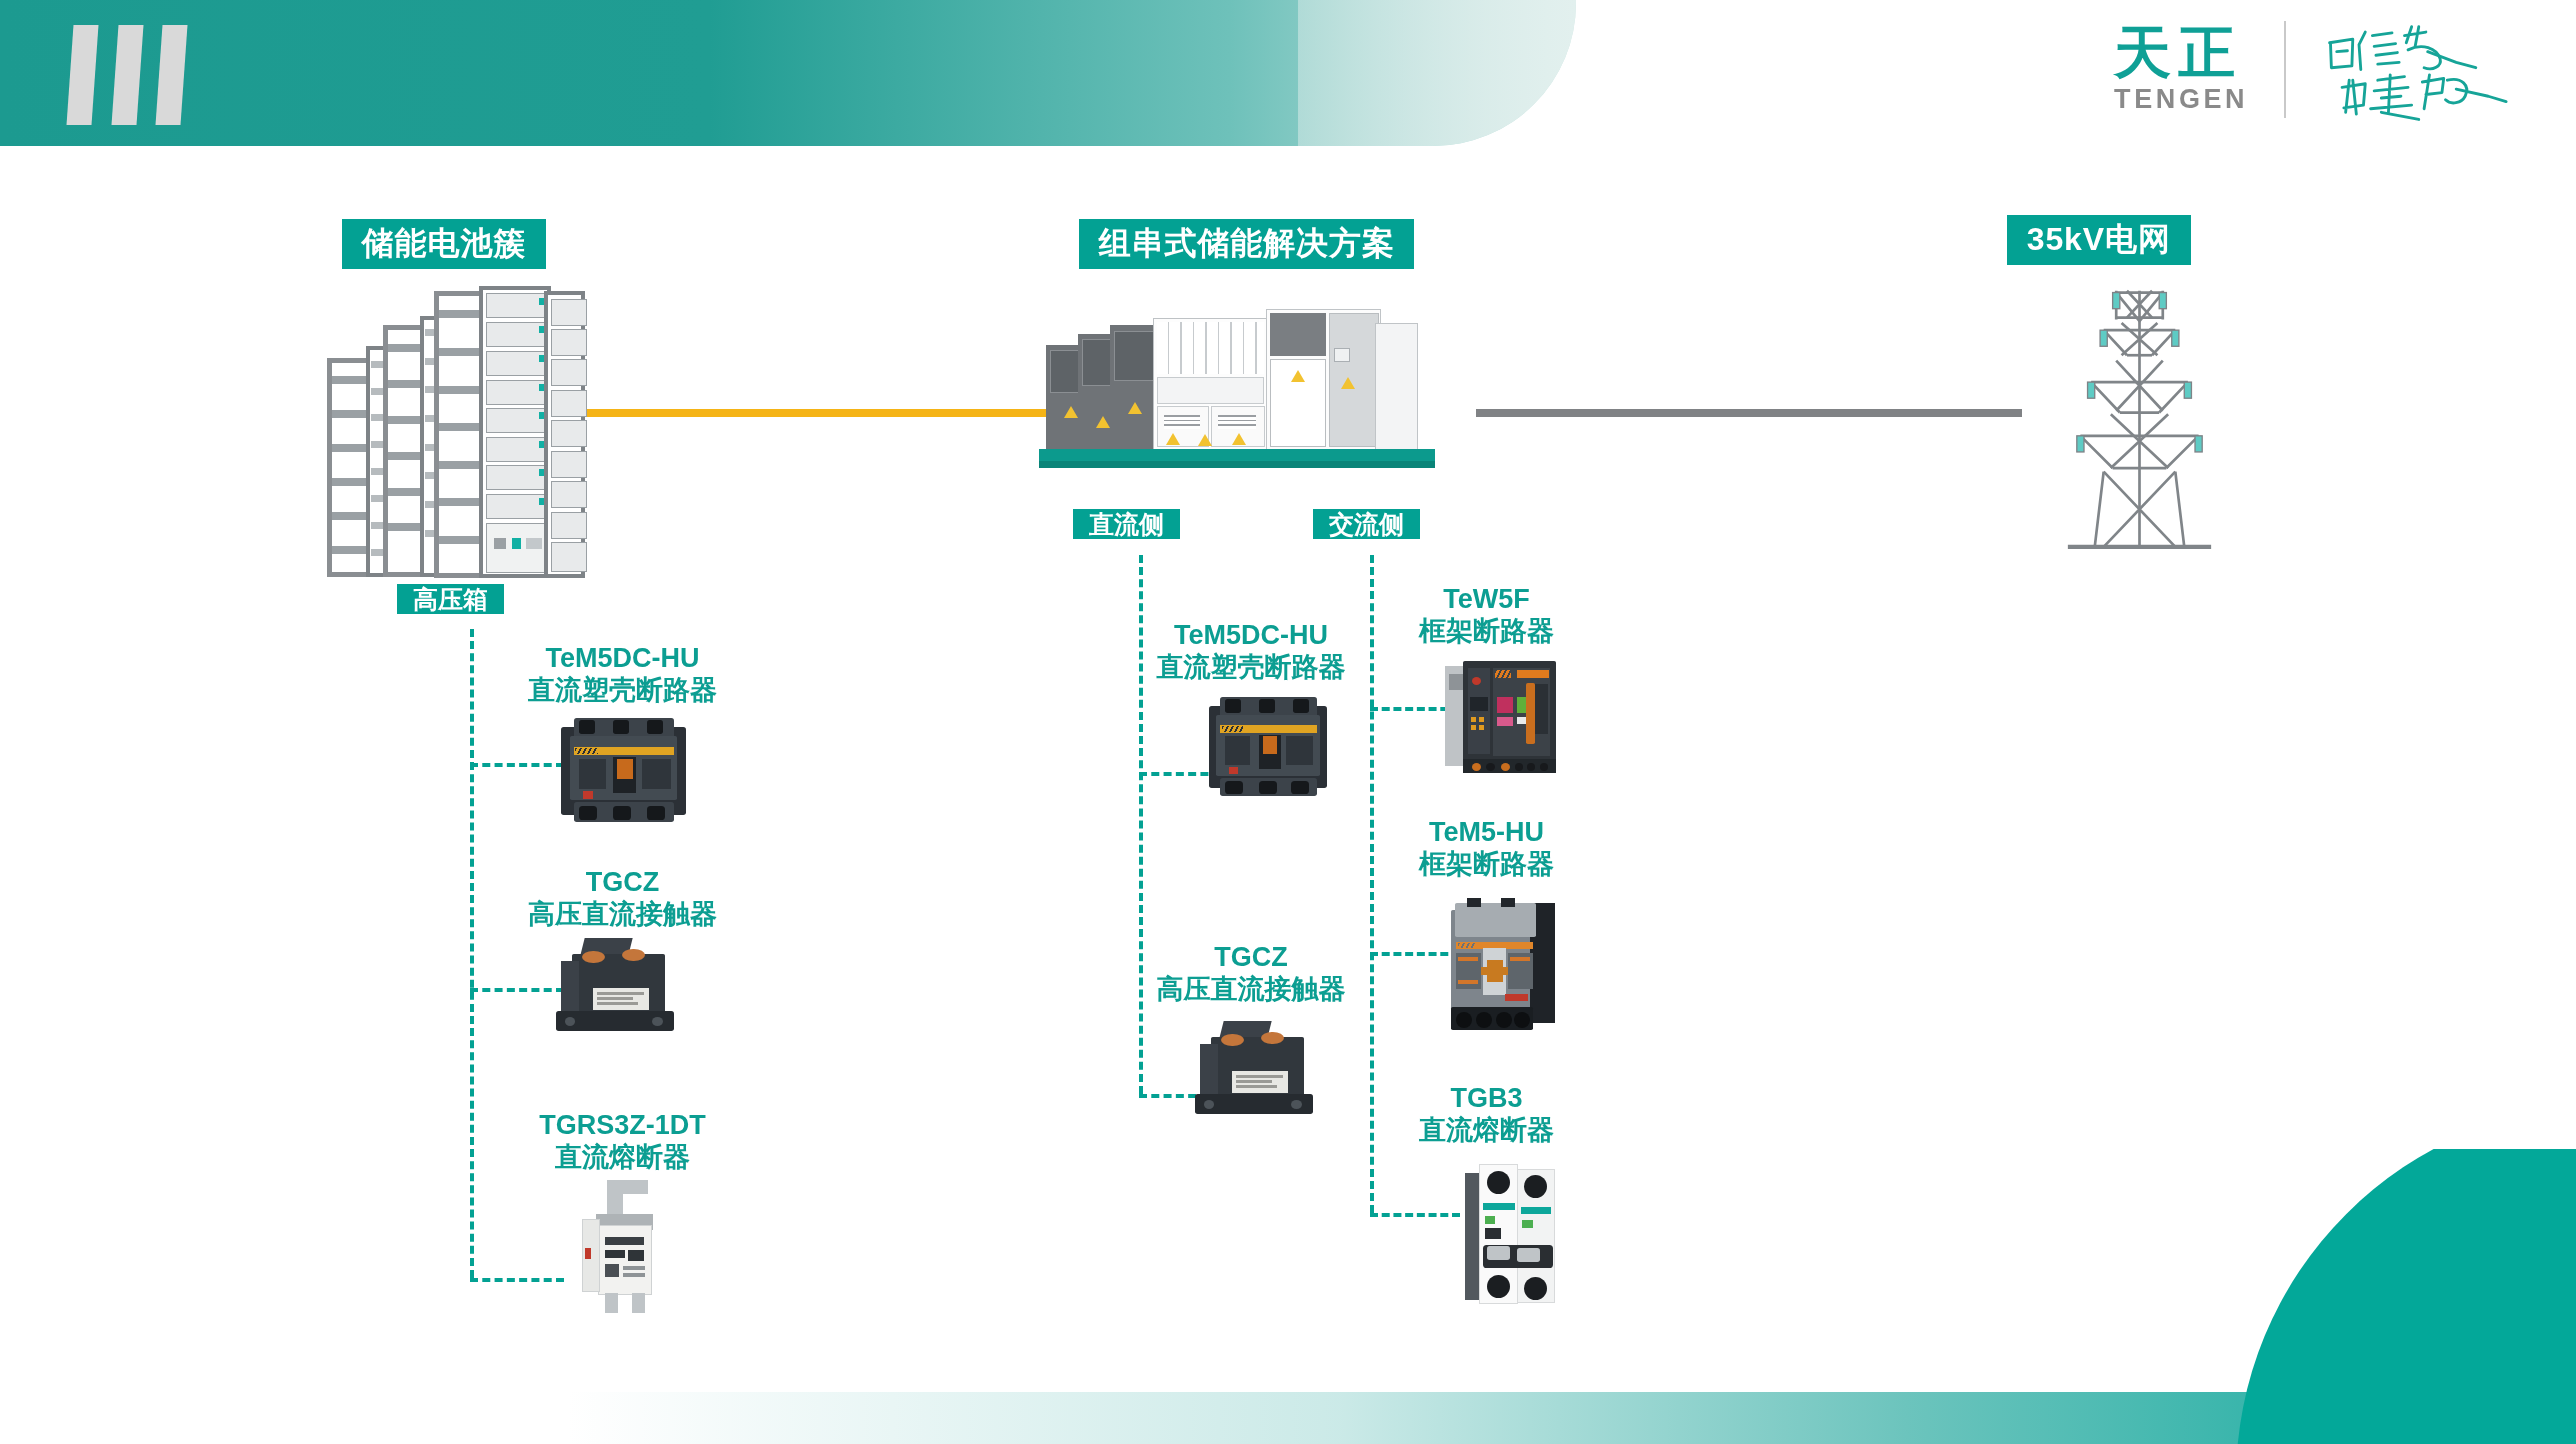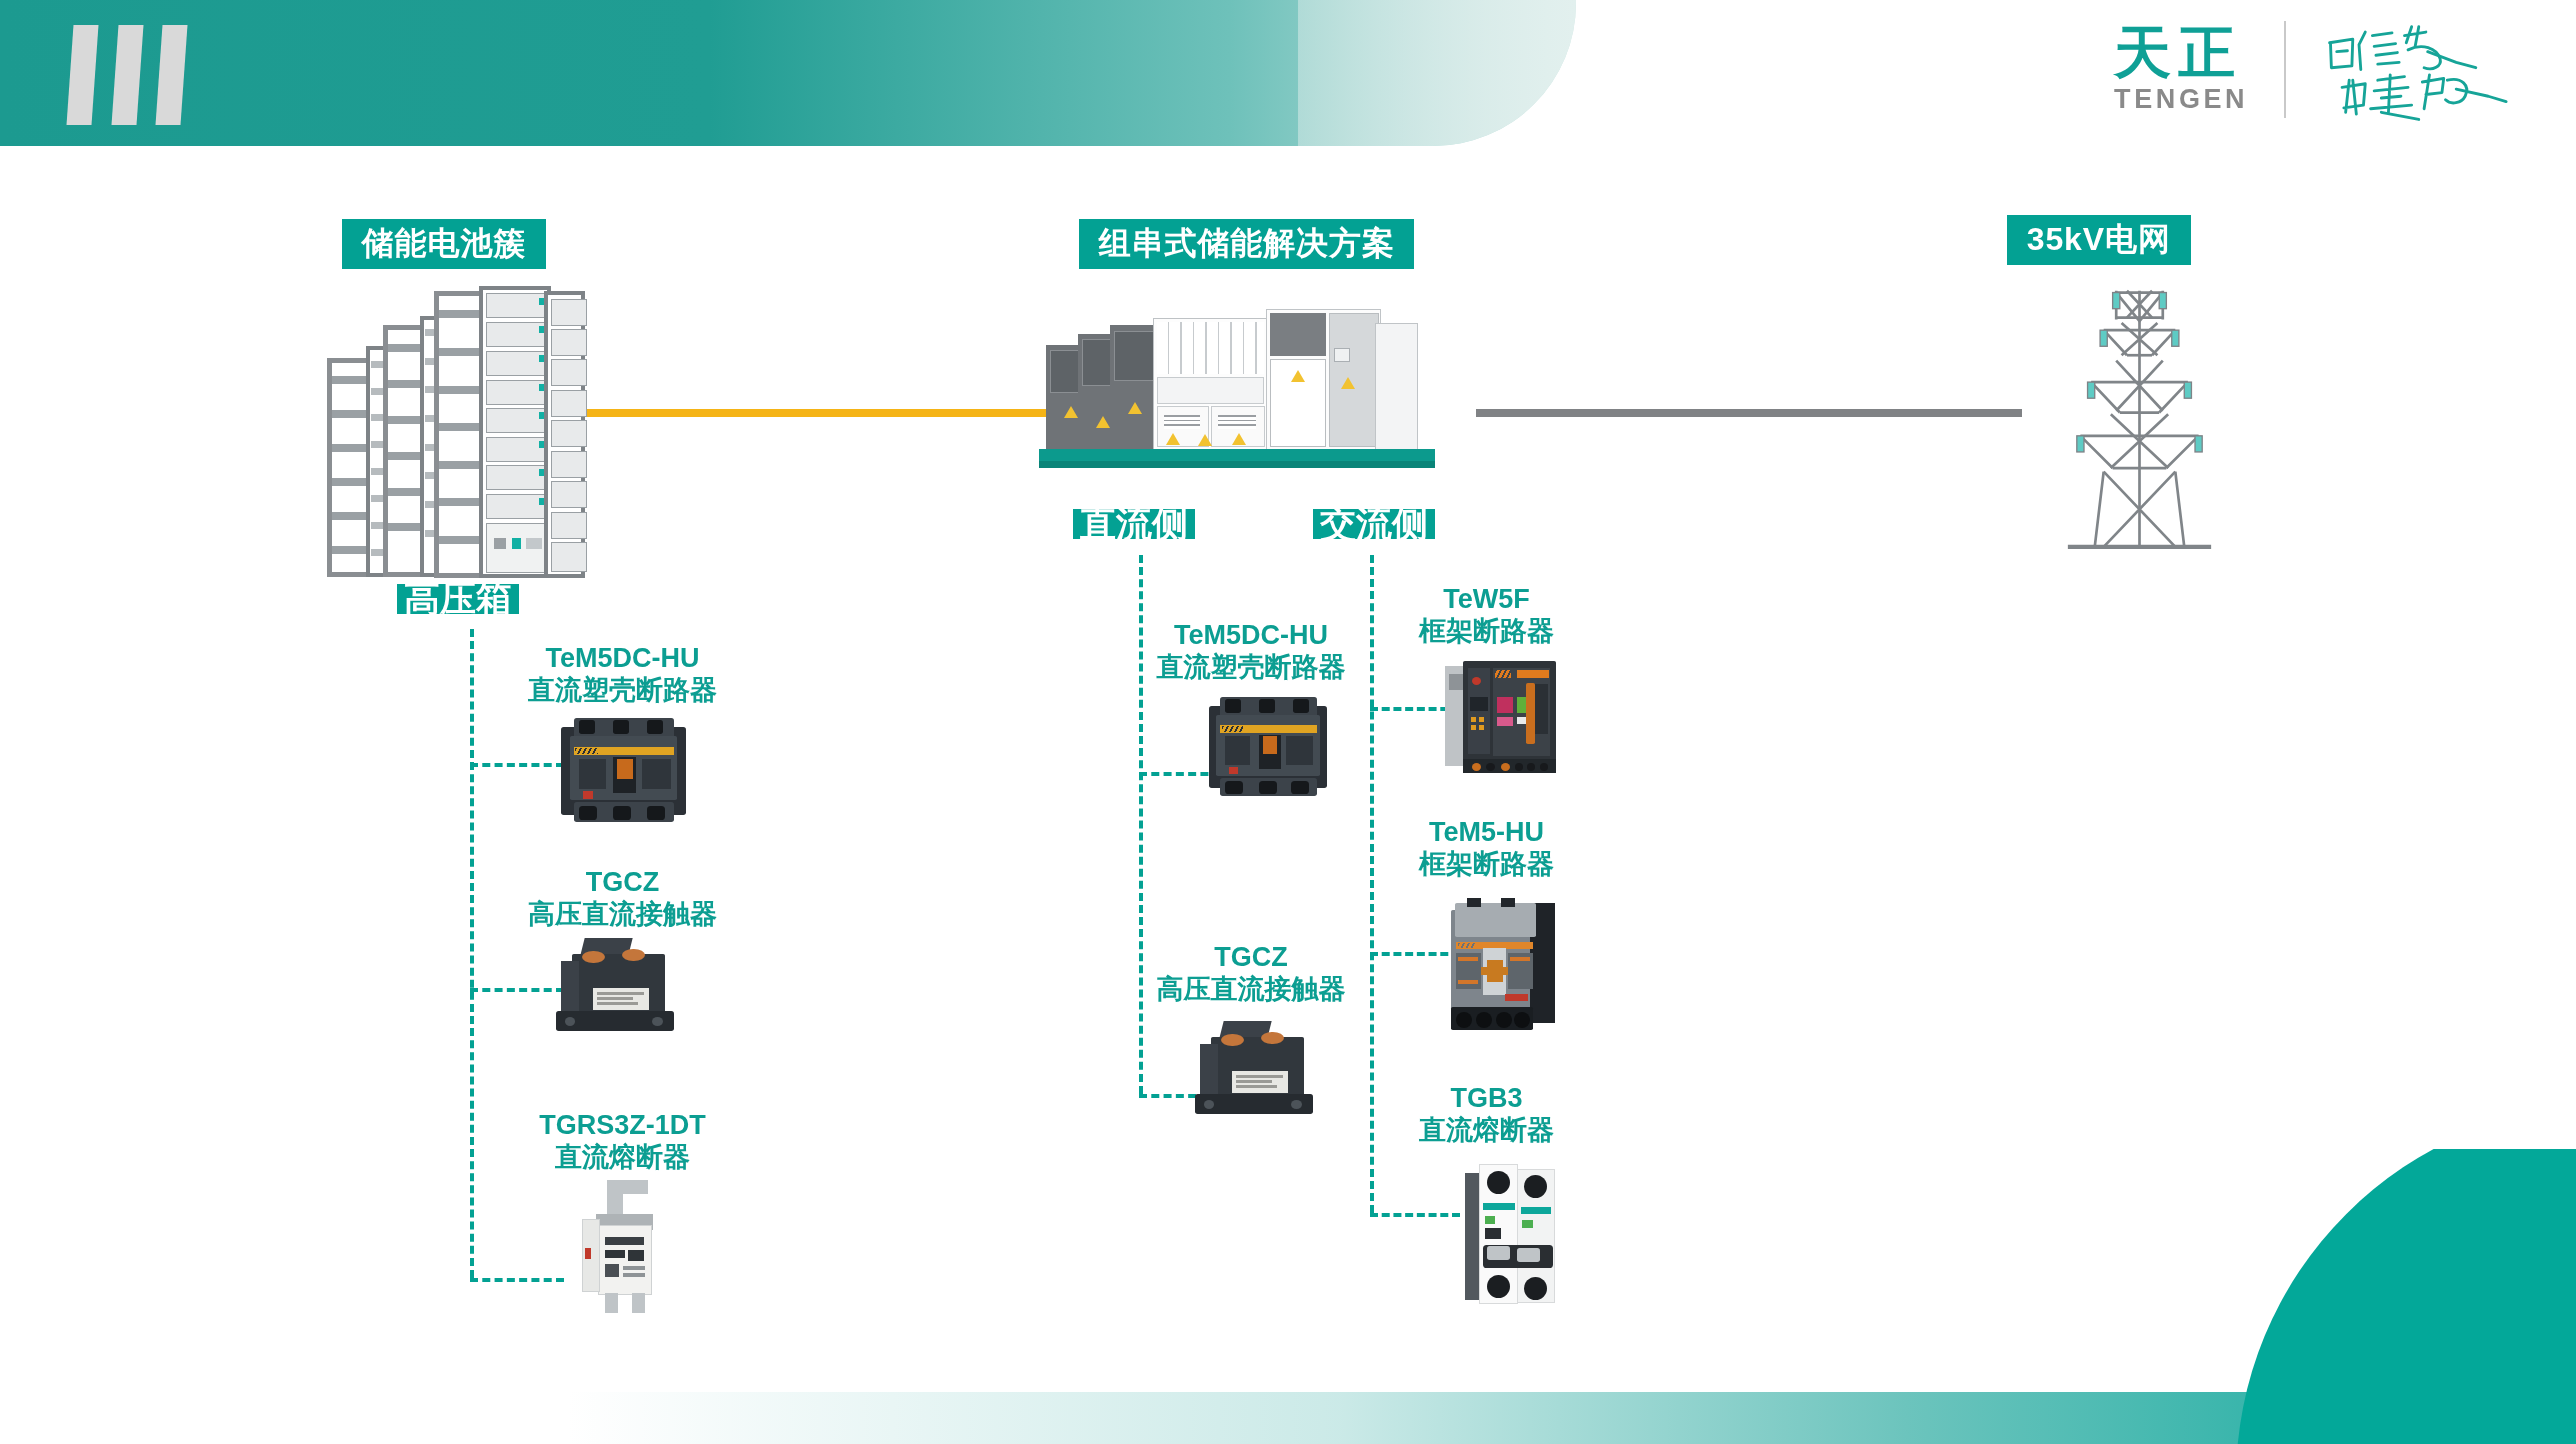--- a/index.html
+++ b/index.html
@@ -57,21 +57,21 @@
   .head-label{
     position:absolute;background:#03A193;color:#fff;font-weight:700;
     display:flex;align-items:center;justify-content:center;
     white-space:nowrap;letter-spacing:0.9px;z-index:4;
   }
   .head-label.big{font-size:32px;height:50px;padding:0 19.7px;}
 
   
   .sub-label{
     position:absolute;background:#03A193;color:#fff;font-weight:700;
-    font-size:36px;height:30px;padding:0 7px;
+    font-size:25px;height:30px;padding:0 16px;
     display:flex;align-items:center;justify-content:center;white-space:nowrap;z-index:4;
   }
 
   
   .prod{position:absolute;text-align:center;z-index:3;}
   .prod .code{font-size:27px;font-weight:700;color:#0C9E92;line-height:1.18;white-space:nowrap;}
   .prod .desc{font-size:27px;font-weight:700;color:#0C9E92;line-height:1.18;white-space:nowrap;}
 
   
   .vdash{position:absolute;width:0;border-left:4.5px dashed #03A193;z-index:2;}

